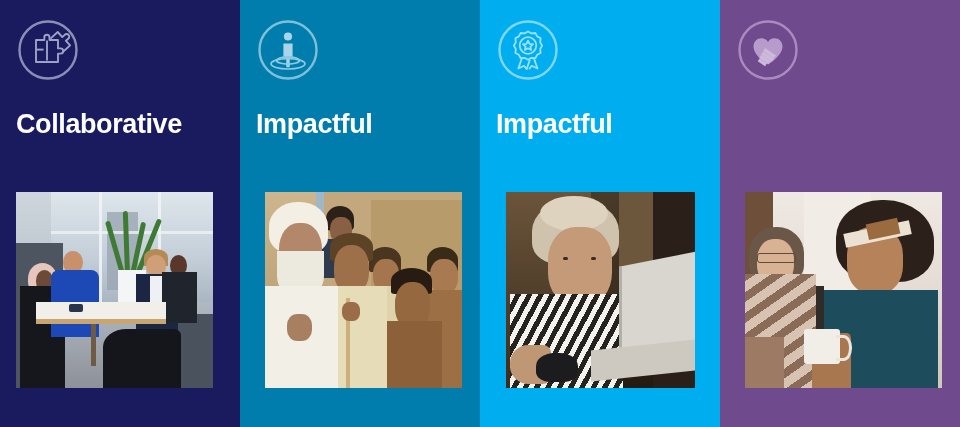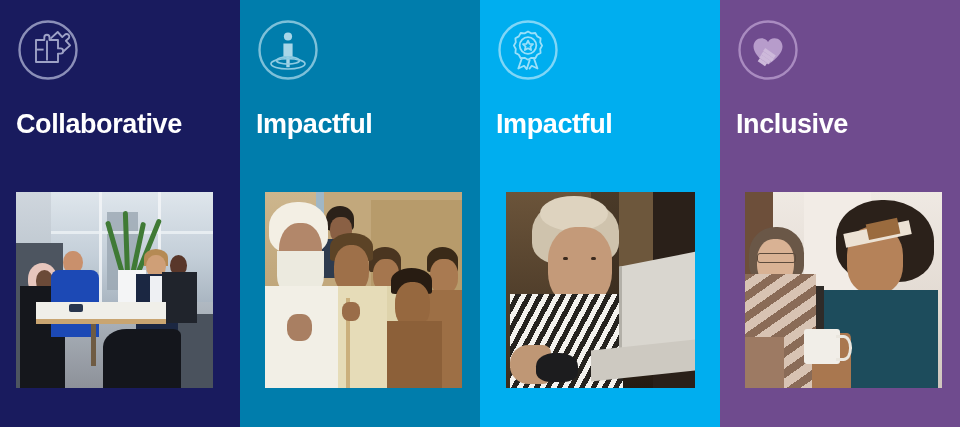--- a/index.html
+++ b/index.html
@@ -270,21 +270,20 @@
         <circle cx="32" cy="32" r="28.5" stroke="#a98bc0" stroke-width="2.4"></circle>
         <path d="M32 46.5S17.5 37.8 17.5 28.4c0-4.7 3.6-8.2 8-8.2 3.1 0 5.3 1.7 6.5 3.7 1.2-2 3.4-3.7 6.5-3.7 4.4 0 8 3.5 8 8.2 0 9.4-14.5 18.1-14.5 18.1z" fill="#b79ccb"></path>
         <g fill="#cdb9da">
           <path d="M29.2 30.1l10.6 7.4-2.1 3-10.6-7.4z"></path>
           <path d="M27.3 33.4l10.6 7.4-2.1 3-10.6-7.4z"></path>
           <path d="M25.4 36.7l9.2 6.4-2.1 3-9.2-6.4z"></path>
           <path d="M23.8 40.2l7.3 5.1-2.1 3-7.3-5.1z"></path>
         </g>
       </svg>
     </div>
-    <h2 class="title">Inclusive</h2>
     <div class="photo">
       <div class="scene s4">
         <div class="lay wl"></div>
           <div class="lay wm"></div>
           <div class="lay dark"></div>
         <div class="lay w1hair"></div>
           <div class="lay w1face"></div>
           <div class="lay w1glass"></div>
         <div class="lay w1shawl"></div>
           <div class="lay w1arm"></div>

